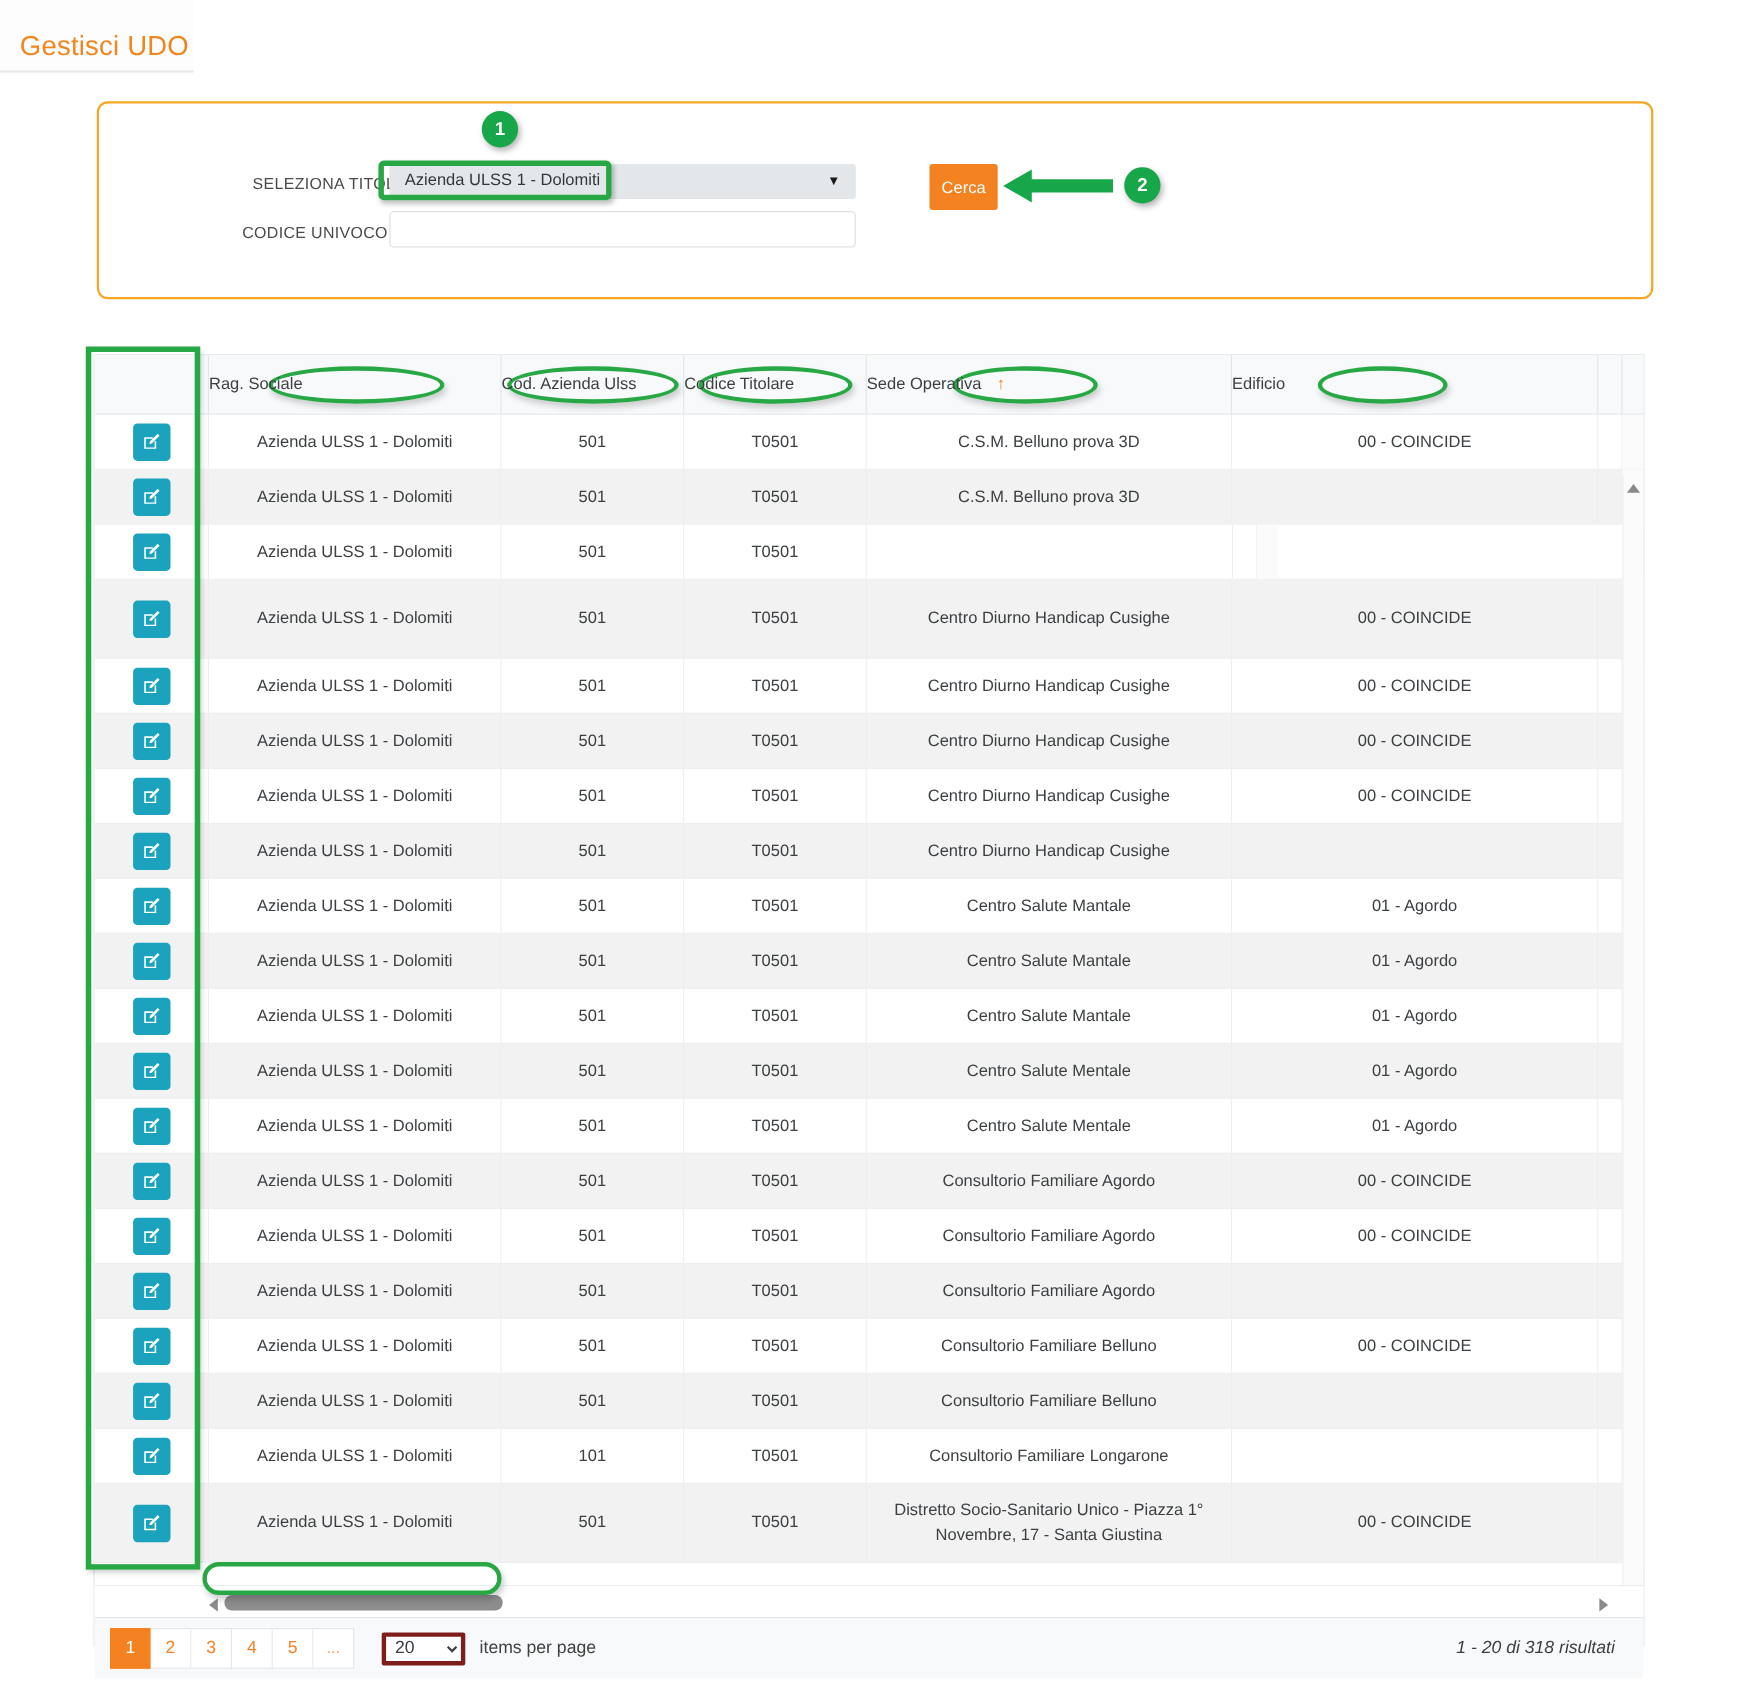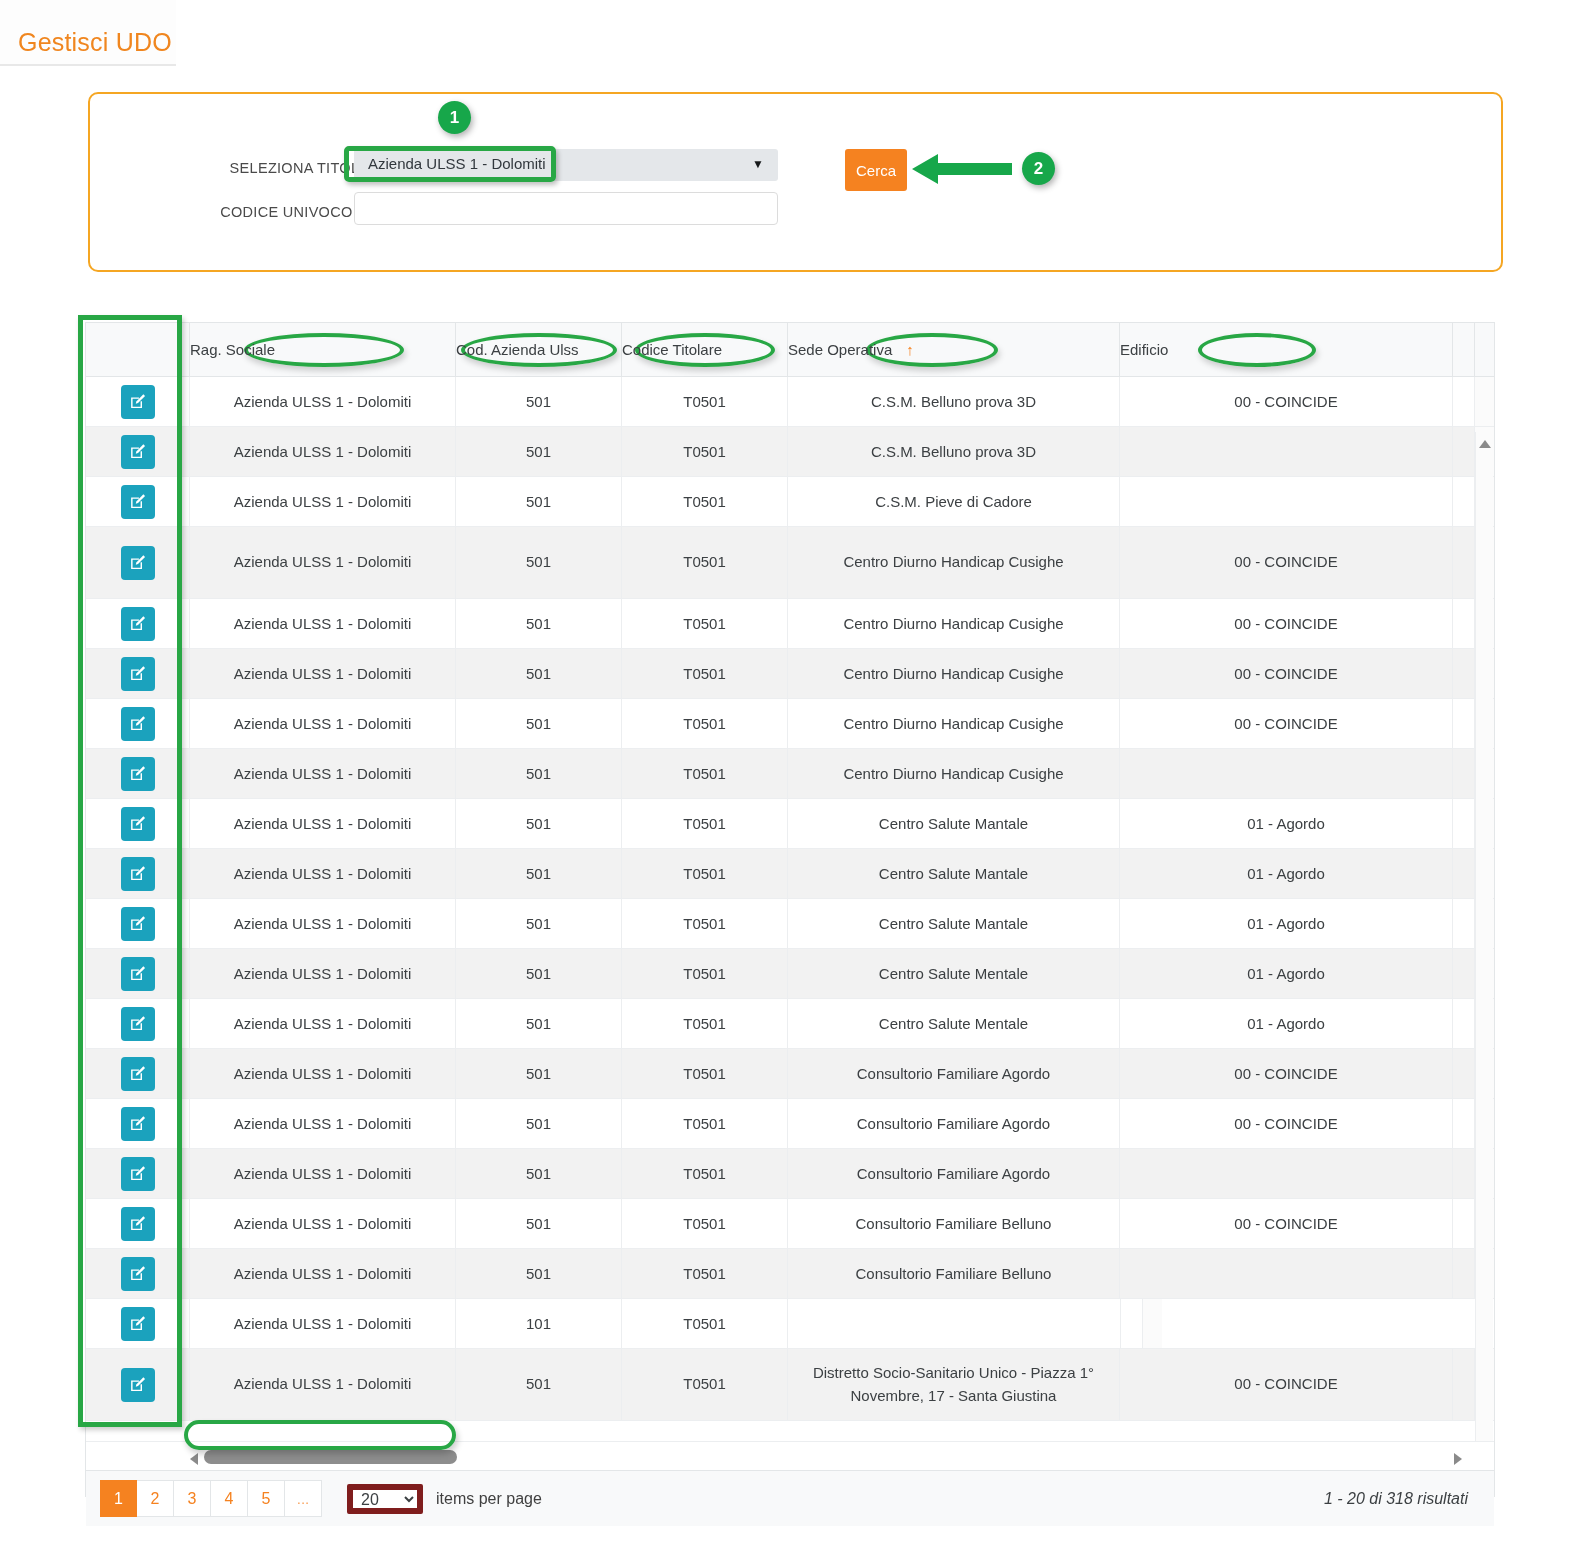--- a/index.html
+++ b/index.html
@@ -244,21 +244,21 @@
   }
   .pg:first-child { border-left:1px solid #e3e6e8; }
   .pg.active { background:#f58220; color:#ffffff; border-color:#f58220; }
   .pg.dots { color:#f9a45f; font-size:15px; }
 
   #page-size-select {
     margin-left:25px;
     width:76px; height:30px;
     font-family:"Liberation Sans", sans-serif; font-size:16px;
     color:#3c4043;
-    border:6px solid #7f1d1d; border-radius:2px;
+    border:4px solid #7f1d1d; border-radius:2px;
     background:#ffffff;
     padding-left:4px;
   }
   #items-per-page-label {
     margin-left:13px;
     font-size:16px; color:#404040;
   }
   #result-count {
     position:absolute; right:26px; top:50%;
     transform:translateY(-50%);
@@ -401,21 +401,20 @@
                 <svg width="17" height="17" viewBox="0 0 20 20">
                   <path d="M2.5 5.2h9.2v1.7H4.2v9.4h9.4V9.6h1.7v8.1H2.5z" fill="#ffffff"></path>
                   <path d="M16.9 1.6l2.0 2.0-8.3 8.3-2.6.6.6-2.6z" fill="#ffffff"></path>
                 </svg>
               </span>
             </button>
           </div>
           <div class="td c-rag">Azienda ULSS 1 - Dolomiti</div>
           <div class="td c-cod">501</div>
           <div class="td c-tit">T0501</div>
-          <div class="td c-sede">C.S.M. Pieve di Cadore</div>
           <div class="td c-edif"></div>
           <div class="td c-pad"></div>
           <div class="td sb-col"></div>
         </div>
         <div class="tr alt" style="height: 72px;">
           <div class="td c-edit multiline">
             <button class="edit-btn">
               <span>
                 <svg width="17" height="17" viewBox="0 0 20 20">
                   <path d="M2.5 5.2h9.2v1.7H4.2v9.4h9.4V9.6h1.7v8.1H2.5z" fill="#ffffff"></path>
@@ -705,20 +704,21 @@
                 <svg width="17" height="17" viewBox="0 0 20 20">
                   <path d="M2.5 5.2h9.2v1.7H4.2v9.4h9.4V9.6h1.7v8.1H2.5z" fill="#ffffff"></path>
                   <path d="M16.9 1.6l2.0 2.0-8.3 8.3-2.6.6.6-2.6z" fill="#ffffff"></path>
                 </svg>
               </span>
             </button>
           </div>
           <div class="td c-rag">Azienda ULSS 1 - Dolomiti</div>
           <div class="td c-cod">101</div>
           <div class="td c-tit">T0501</div>
+          <div class="td c-sede">Consultorio Familiare Longarone</div>
           <div class="td c-edif"></div>
           <div class="td c-pad"></div>
           <div class="td sb-col"></div>
         </div>
         <div class="tr alt" style="height: 72px;">
           <div class="td c-edit multiline">
             <button class="edit-btn">
               <span>
                 <svg width="17" height="17" viewBox="0 0 20 20">
                   <path d="M2.5 5.2h9.2v1.7H4.2v9.4h9.4V9.6h1.7v8.1H2.5z" fill="#ffffff"></path>

